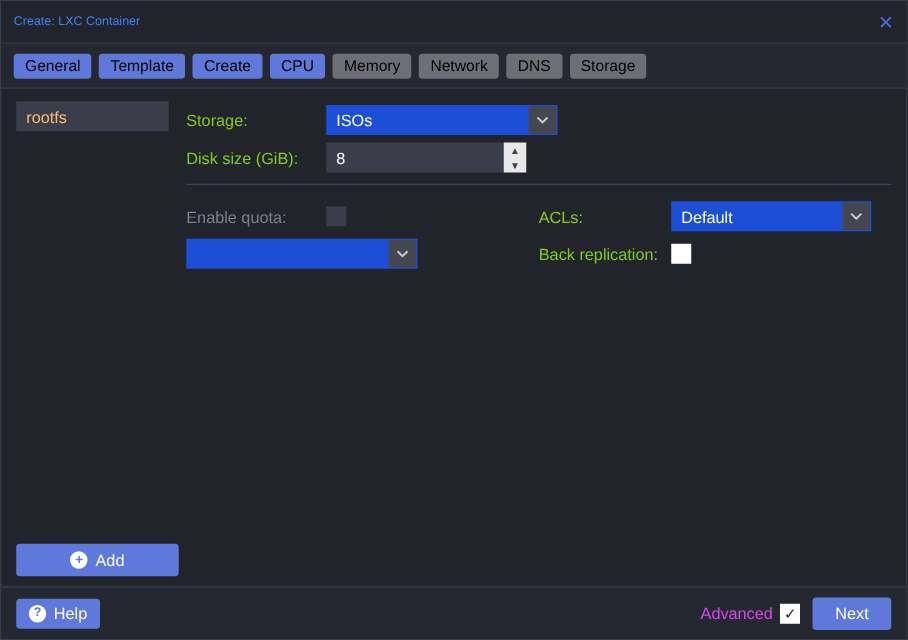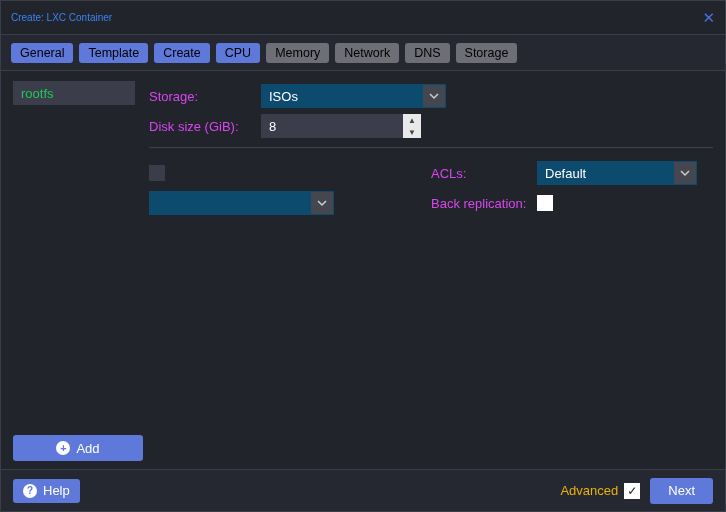--- a/index.html
+++ b/index.html
@@ -7,48 +7,48 @@
   .window { width: 726px; height: 512px; background: #22242c; border: 1px solid #3a3d4a; display: flex; flex-direction: column; }
   .titlebar { height: 34px; display: flex; align-items: center; justify-content: space-between; padding: 0 10px; background: #22242c; border-bottom: 1px solid #3a3d4a; }
   .title { color: #3b82f6; font-size: 10px; font-weight: normal; }
   .close-x { color: #4c6fe0; font-size: 15px; cursor: pointer; }
   .tabs { height: 36px; display: flex; align-items: center; gap: 6px; padding: 0 10px; background: #262831; border-bottom: 1px solid #3a3d4a; }
   .tab { background: #6e6e76; color: #000000; padding: 3px 9px; border-radius: 3px; font-size: 12.5px; cursor: pointer; }
   .tab.active, .tab.enabled { background: #5f79db; }
   .body { flex: 1; display: flex; flex-direction: column; padding: 10px 12px 8px 12px; }
   .main { flex: 1; display: flex; }
   .sidebar { width: 130px; padding-right: 8px; }
-  .side-item { background: #3b3e4a; color: #22c55e; padding: 4px 8px; height: 24px; display: flex; align-items: center; }
+  .side-item { background: #3b3e4a; color: #fdba74; padding: 4px 8px; height: 24px; display: flex; align-items: center; }
   .panel { flex: 1; padding-left: 6px; }
   .row { display: flex; align-items: center; height: 30px; }
   .twocol { display: flex; }
   .col { flex: 1; }
-  .label { width: 112px; color: #d946ef; }
+  .label { width: 112px; color: #84cc16; }
   .label.disabled { color: #7c7f8a; }
-  .select { background: #0c4a6e; color: #fff; border: none; height: 24px; width: 185px; display: flex; align-items: center; justify-content: space-between; padding: 0 4px 0 8px; position: relative; }
+  .select { background: #1d4ed8; color: #fff; border: none; height: 24px; width: 185px; display: flex; align-items: center; justify-content: space-between; padding: 0 4px 0 8px; position: relative; }
   .select .chev { width: 22px; height: 22px; display: flex; align-items: center; justify-content: center; background: #44474f; margin-right: -3px; }
   .spinner { display: flex; width: 160px; height: 24px; }
   .spinner .val { flex: 1; background: #3b3e4a; color: #fff; display: flex; align-items: center; padding: 0 8px; }
   .spinner .btns { width: 18px; background: #e9e9e9; display: flex; flex-direction: column; }
   .spinner .btns div { flex: 1; display: flex; align-items: center; justify-content: center; font-size: 8px; color: #444; }
   .divider { border: none; border-top: 1px solid #3e4150; margin: 6px 0 10px 0; }
   .checkbox { width: 16px; height: 16px; background: #3b3e4a; display: inline-block; }
   .checkbox.light { background: #fff; }
   .checked::after { content: "✓"; color: #222; display: block; font-size: 12px; text-align: center; line-height: 16px; }
   .rlabel { width: 106px; }
   .select.full { width: 160px; text-align: right; }
   .footer-top { display: flex; margin-top: auto; }
   .btn { background: #5f79db; color: #fff; border: none; border-radius: 3px; padding: 4px 18px; font-size: 13px; cursor: pointer; display: inline-flex; align-items: center; gap: 6px; height: 26px; }
   .btn.add { width: 130px; justify-content: center; }
   .plus-icon { width: 14px; height: 14px; border-radius: 50%; background: #fff; color: #5f79db; font-size: 11px; font-weight: bold; display: inline-flex; align-items: center; justify-content: center; line-height: 1; }
   .bottom { height: 42px; border-top: 1px solid #3a3d4a; display: flex; align-items: center; padding: 0 12px; gap: 10px; background: #262831; }
   .help-btn { background: #5f79db; color: #fff; border-radius: 3px; padding: 3px 10px; display: inline-flex; align-items: center; gap: 6px; cursor: pointer; height: 24px; }
   .qmark { width: 14px; height: 14px; border-radius: 50%; background: #fff; color: #5f79db; font-size: 10px; font-weight: bold; display: inline-flex; align-items: center; justify-content: center; }
   .spacer { flex: 1; }
-  .adv { display: flex; align-items: center; gap: 6px; color: #eab308; }
+  .adv { display: flex; align-items: center; gap: 6px; color: #d946ef; }
   svg.chev-down { width: 10px; height: 10px; }
 </style>
 </head>
 <body>
 
 <div class="window">
 
   <div class="titlebar">
     <span class="title">Create: LXC Container</span>
     <span class="close-x">✕</span>
@@ -96,20 +96,21 @@
             </div>
           </div>
         </div>
 
         <hr class="divider">
 
         <div class="twocol">
           <div class="col">
 
             <div class="row">
+              <div class="label disabled">Enable quota:</div>
               <span class="checkbox"></span>
             </div>
 
             <div class="row">
               <div class="select">
                 <span></span>
                 <span class="chev">
                   <svg class="chev-down" viewBox="0 0 10 10">
                       <path d="M1 3 L5 7 L9 3" stroke="#ccc" stroke-width="1.5" fill="none"></path>
                     </svg>

